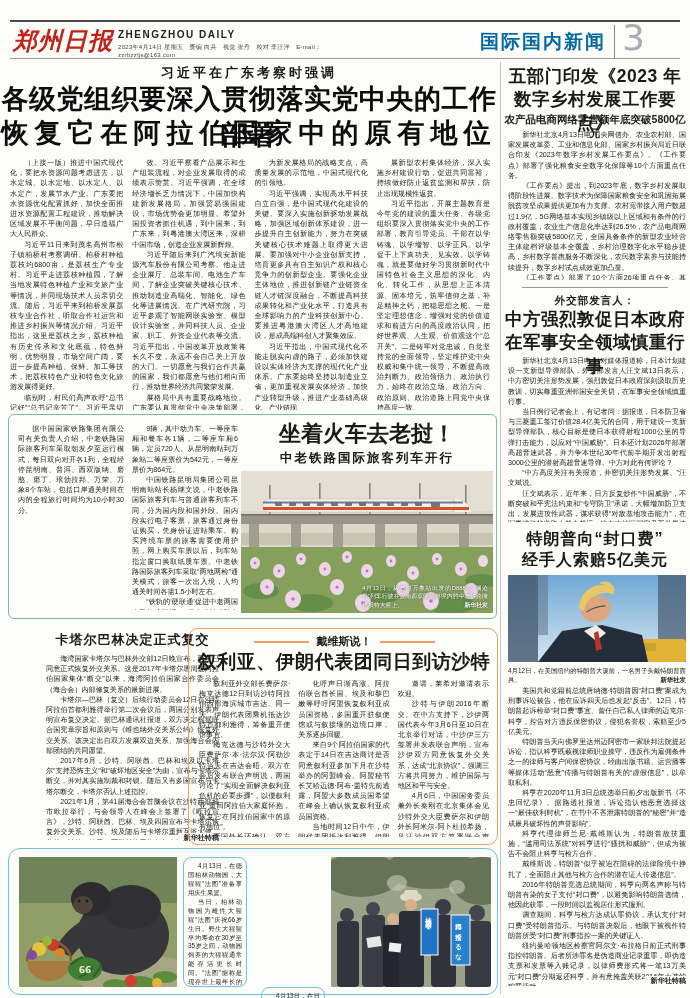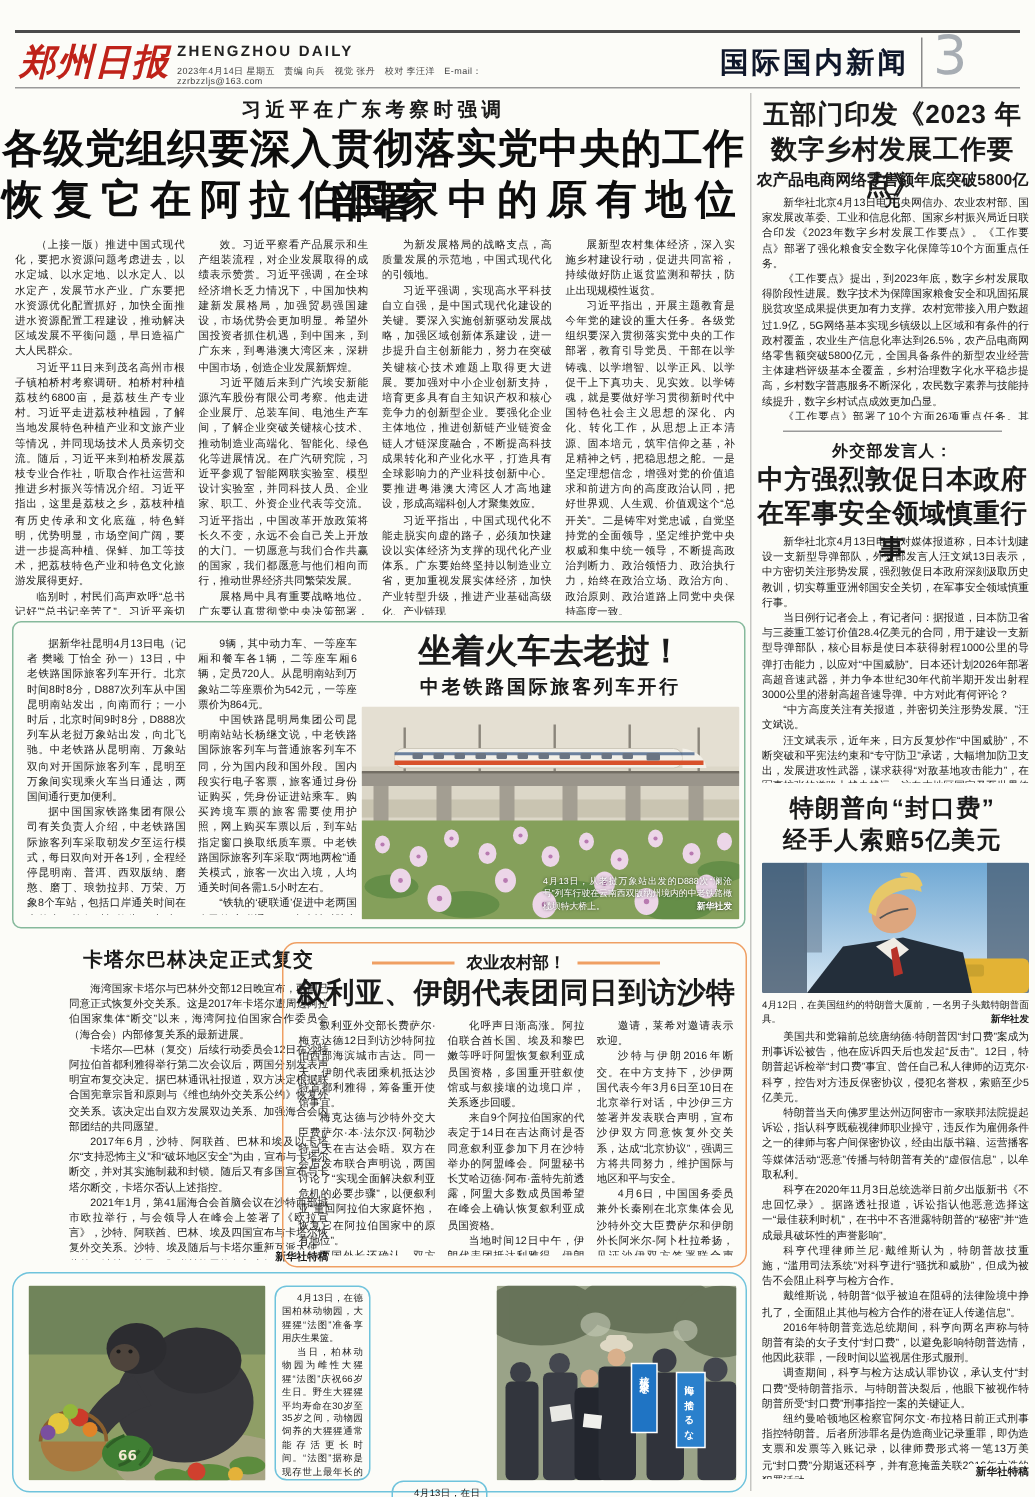--- a/index.html
+++ b/index.html
@@ -6,21 +6,21 @@
   .page{position:relative;width:690px;height:998px;margin:0 auto;background:#fcfcf8;
         font-family:"Liberation Sans",sans-serif;color:#1a1a1a;overflow:hidden;}
   .abs{position:absolute;}
   .ctr{text-align:center;}
   .rule{background:#4b4b4b;}
   
   .logo{font-family:"Liberation Serif",serif;font-style:italic;font-weight:900;
         font-size:24px;color:#bf2219;letter-spacing:1px;}
   .mast-en{font-size:10px;font-weight:800;letter-spacing:1.5px;color:#222;}
   .dateline{font-size:6px;color:#444;margin-top:3px;letter-spacing:.3px;}
-  .section-title{font-size:19px;font-weight:900;color:#0f172a;letter-spacing:2px;}
+  .section-title{font-size:19px;font-weight:900;color:#0369a1;letter-spacing:2px;}
   .pagenum{font-size:36px;color:#a7adb3;font-weight:400;font-family:"DejaVu Sans",sans-serif;}
   
   .kicker{font-size:13px;font-weight:700;letter-spacing:3px;}
   .hl{font-weight:900;color:#0d0d0d;}
   .hl1{font-size:27px;letter-spacing:0.5px;}
   .hl2{font-size:27px;letter-spacing:6px;}
   .cols{display:flex;gap:9px;overflow:hidden;}
   .col{flex:1;font-size:7.1px;line-height:1.44;text-align:justify;overflow:hidden;}
   .p{margin:0;text-indent:2em;}
   
@@ -93,21 +93,20 @@
       </div>
     <div class="col">
         <p class="p">展新型农村集体经济，深入实施乡村建设行动，促进共同富裕，持续做好防止返贫监测和帮扶，防止出现规模性返贫。</p>
         <p class="p">习近平指出，开展主题教育是今年党的建设的重大任务。各级党组织要深入贯彻落实党中央的工作部署，教育引导党员、干部在以学铸魂、以学增智、以学正风、以学促干上下真功夫、见实效。以学铸魂，就是要做好学习贯彻新时代中国特色社会主义思想的深化、内化、转化工作，从思想上正本清源、固本培元，筑牢信仰之基，补足精神之钙，把稳思想之舵。一是坚定理想信念，增强对党的价值追求和前进方向的高度政治认同，把好世界观、人生观、价值观这个“总开关”。二是铸牢对党忠诚，自觉坚持党的全面领导，坚定维护党中央权威和集中统一领导，不断提高政治判断力、政治领悟力、政治执行力，始终在政治立场、政治方向、政治原则、政治道路上同党中央保持高度一致。</p>
       </div>
   </div>
 
   <div class="abs train-box" style="left:8px;top:414px;width:489px;height:205px;">
     <div class="abs cols" style="left:9px;top:9px;width:220px;height:186px;gap:8px;">
       <div class="col">
-          <p class="p">据新华社昆明4月13日电（记者 樊曦 丁怡全 孙一）13日，中老铁路国际旅客列车开行。北京时间8时8分，D887次列车从中国昆明南站发出，向南而行；一小时后，北京时间9时8分，D888次列车从老挝万象站出发，向北飞驰。中老铁路从昆明南、万象站双向对开国际旅客列车，昆明至万象间实现乘火车当日通达，两国间通行更加便利。</p>
           <p class="p">据中国国家铁路集团有限公司有关负责人介绍，中老铁路国际旅客列车采取朝发夕至运行模式，每日双向对开各1列，全程经停昆明南、普洱、西双版纳、磨憨、磨丁、琅勃拉邦、万荣、万象8个车站，包括口岸通关时间在内的全程旅行时间均为10小时30分。</p>
         </div>
       <div class="col">
           <p class="p">9辆，其中动力车、一等座车厢和餐车各1辆，二等座车厢6辆，定员720人。从昆明南站到万象站二等座票价为542元，一等座票价为864元。</p>
           <p class="p">中国铁路昆明局集团公司昆明南站站长杨继文说，中老铁路国际旅客列车与普通旅客列车不同，分为国内段和国外段。国内段实行电子客票，旅客通过身份证购买，凭身份证进站乘车。购买跨境车票的旅客需要使用护照，网上购买车票以后，到车站指定窗口换取纸质车票。中老铁路国际旅客列车采取“两地两检”通关模式，旅客一次出入境，人均通关时间各需1.5小时左右。</p>
           <p class="p">“铁轨的‘硬联通’促进中老两国人民的‘心联通’。”云南省社科院东南亚研究所所长马勇说，两国地缘相近，民心相亲，中老铁路被称为“友谊新丝路”，国际旅客列车的开行，对于方便沿线民众出行、推动两国旅游等产业发展、促进两国经贸往来和共建“一带一路”高质量发展具有重要意义。</p>
         </div>
     </div>
     <div class="abs ctr train-hl" style="left:232px;top:4px;width:252px;">坐着火车去老挝！</div>
     <div class="abs ctr train-sub" style="left:232px;top:35px;width:252px;">中老铁路国际旅客列车开行</div>
@@ -214,21 +213,21 @@
         <p class="p">卡塔尔—巴林（复交）后续行动委员会12日在沙特阿拉伯首都利雅得举行第二次会议后，两国分别发表声明宣布复交决定。据巴林通讯社报道，双方决定根据联合国宪章宗旨和原则与《维也纳外交关系公约》恢复外交关系。该决定出自双方发展双边关系、加强海合会内部团结的共同愿望。</p>
         <p class="p">2017年6月，沙特、阿联酋、巴林和埃及以卡塔尔“支持恐怖主义”和“破坏地区安全”为由，宣布与卡塔尔断交，并对其实施制裁和封锁。随后又有多国宣布与卡塔尔断交，卡塔尔否认上述指控。</p>
         <p class="p">2021年1月，第41届海合会首脑会议在沙特西部城市欧拉举行，与会领导人在峰会上签署了《欧拉宣言》，沙特、阿联酋、巴林、埃及四国宣布与卡塔尔恢复外交关系。沙特、埃及随后与卡塔尔重新互派大使。此外，沙特、埃及、阿联酋均已恢复与卡塔尔的经贸和人员往来，高层互访也日益频繁。</p>
       </div>
     <div class="credit-abs">新华社特稿</div>
   </div>
 
   <div class="abs syria-box" style="left:188px;top:628px;width:310px;height:217px;">
     <div class="abs kickrow" style="left:0;top:5px;width:310px;">
       <span class="kline"></span>
-      <span class="s-kick">农业农村部！</span>
+      <span class="s-kick">戴维斯说！</span>
       <span class="kline"></span>
     </div>
     <div class="abs ctr s-hl" style="left:0;top:20px;width:310px;">叙利亚、伊朗代表团同日到访沙特</div>
     <div class="abs cols" style="left:10px;top:50px;width:290px;height:158px;gap:8px;">
       <div class="col">
           <p class="p">叙利亚外交部长费萨尔·梅克达德12日到访沙特阿拉伯西部海滨城市吉达。同一天，伊朗代表团乘机抵达沙特首都利雅得，筹备重开使馆事宜。</p>
           <p class="p">梅克达德与沙特外交大臣费萨尔·本·法尔汉·阿勒沙特当天在吉达会晤。双方在会后发布联合声明说，两国讨论了“实现全面解决叙利亚危机的必要步骤”，以便叙利亚“重回阿拉伯大家庭怀抱，恢复它在阿拉伯国家中的原有地位”。</p>
           <p class="p">两国外长还确认，双方将着手恢复领事服务和直飞航班。</p>
         </div>
       <div class="col">

